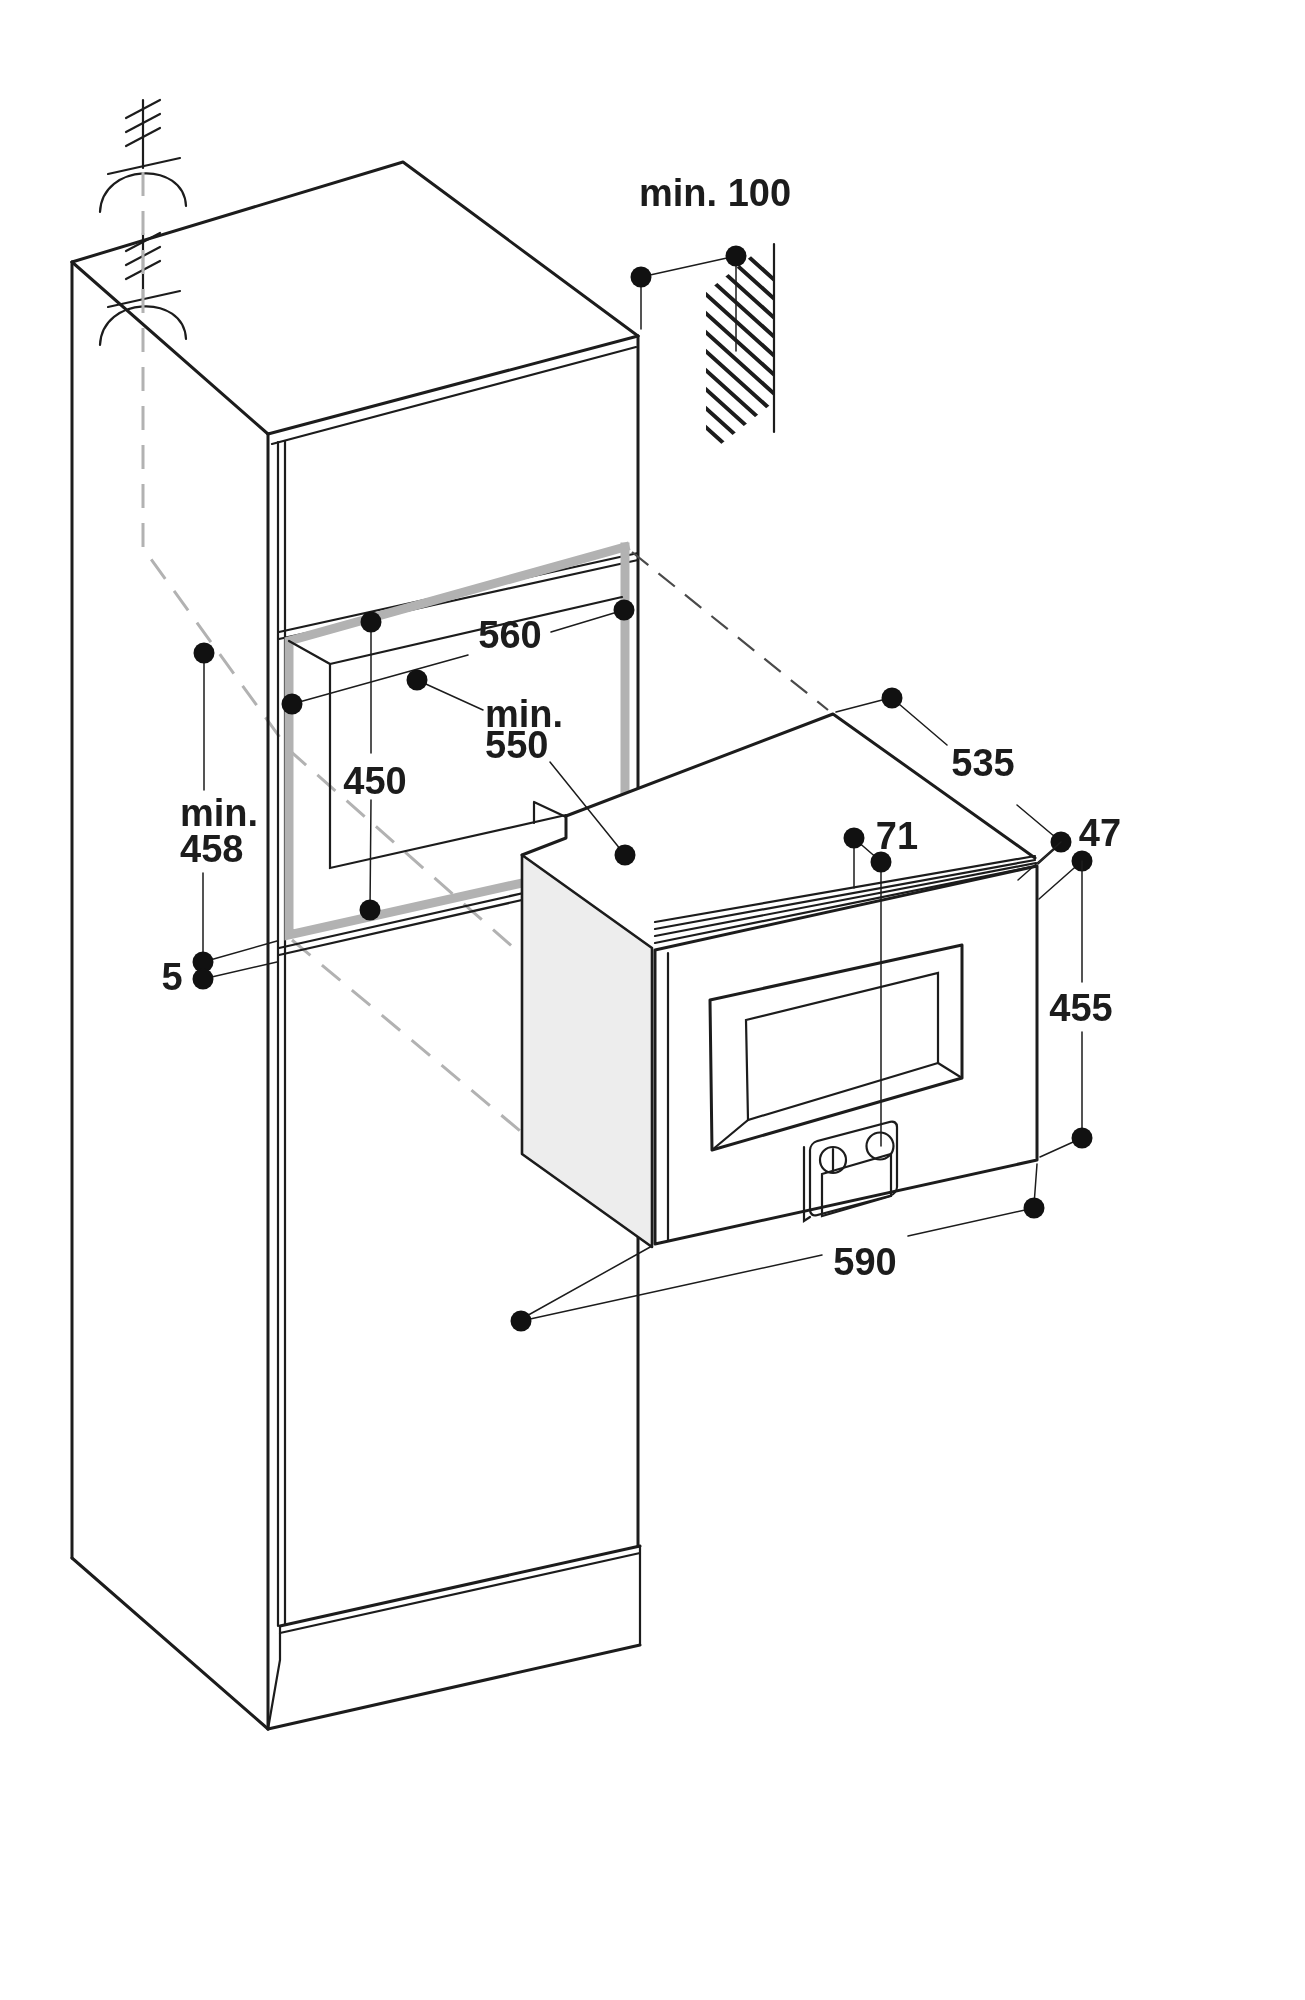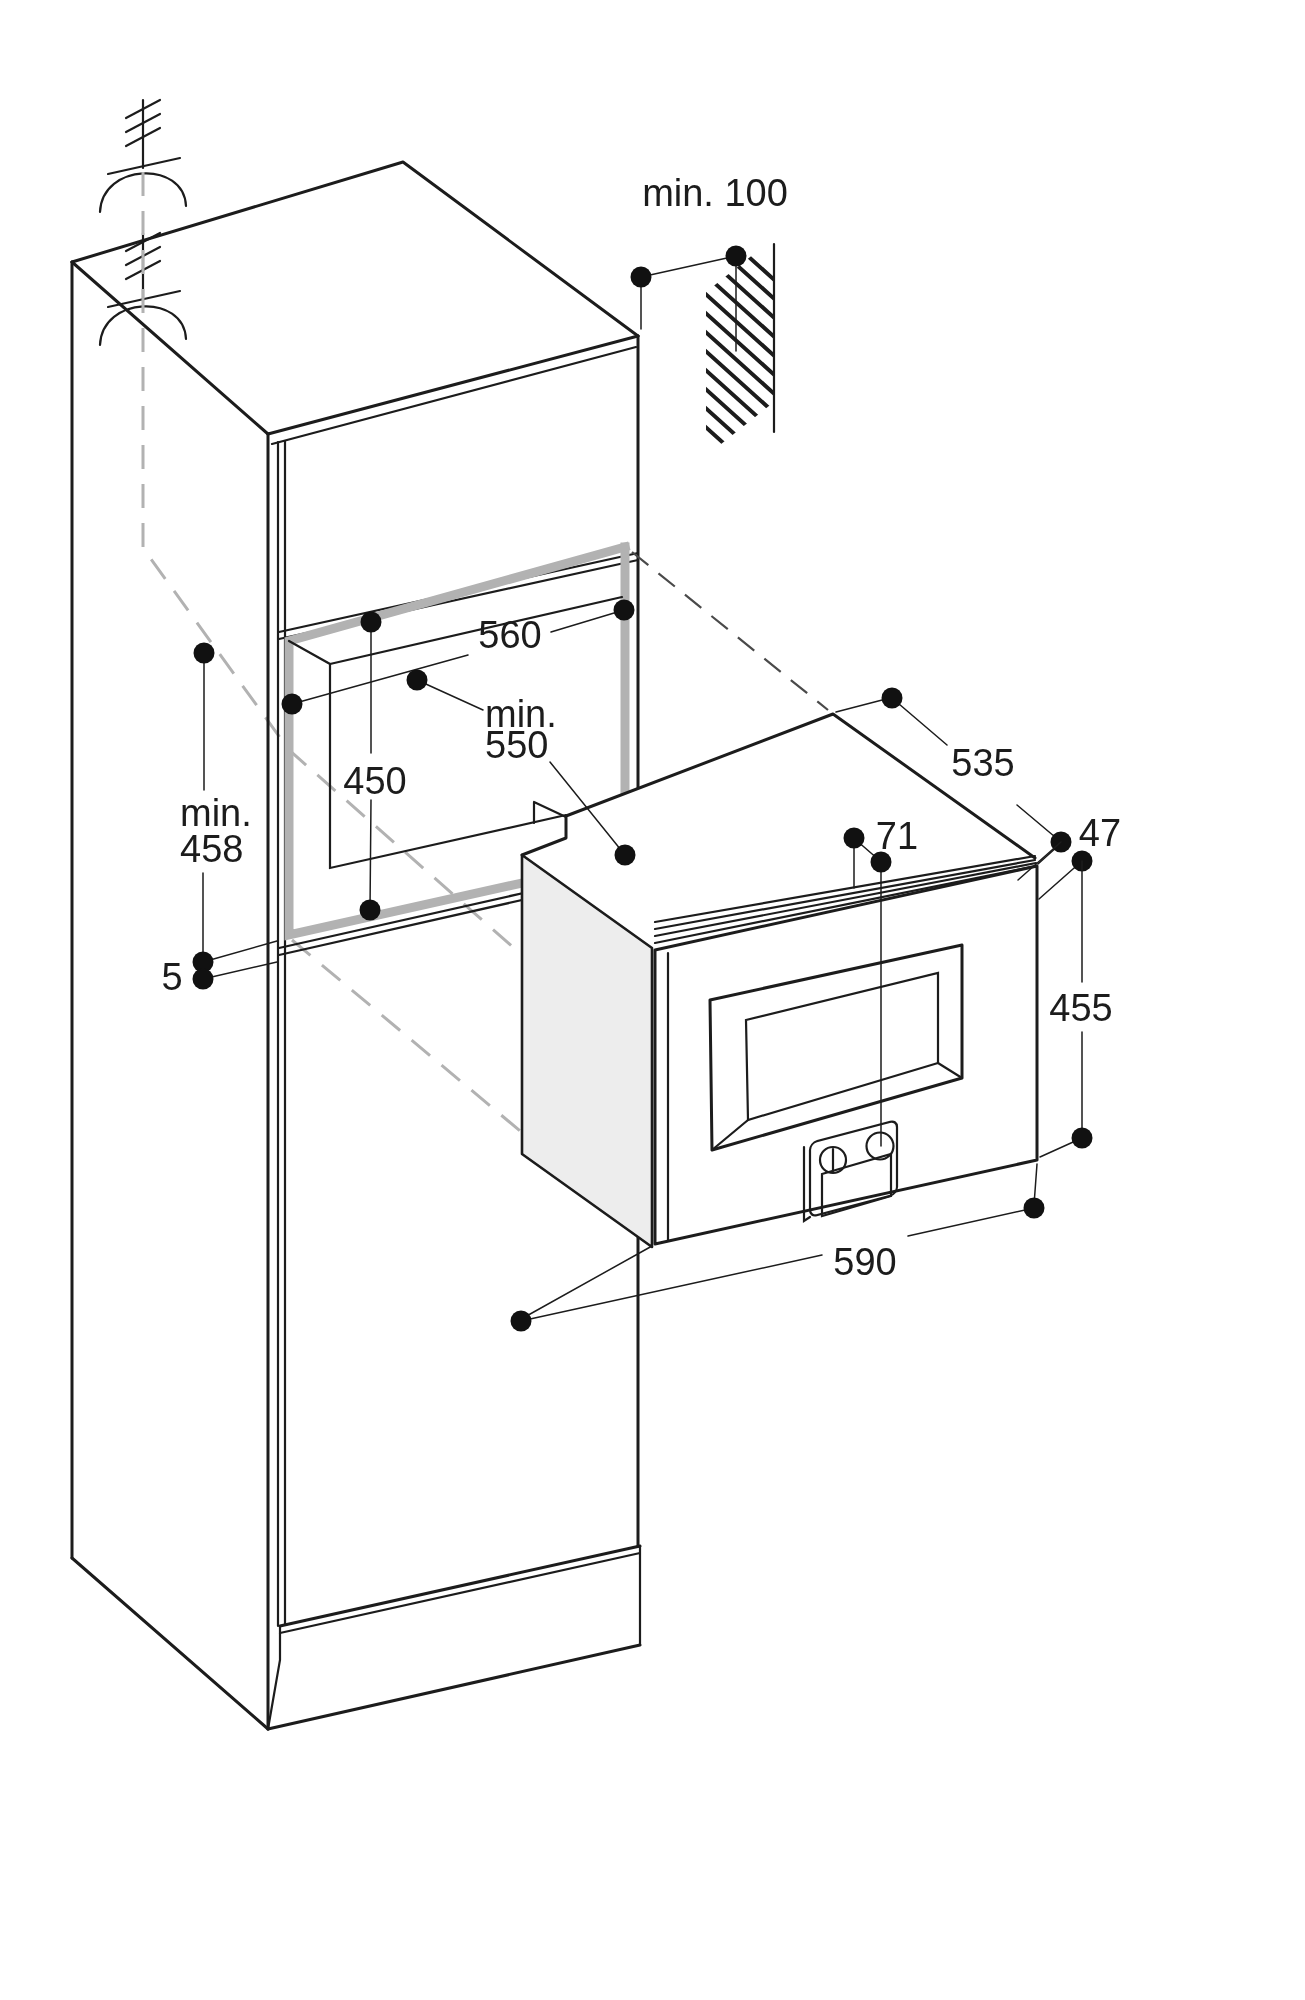--- a/index.html
+++ b/index.html
@@ -1,16 +1,16 @@
 <!DOCTYPE html>
 <html><head>
 <meta charset="utf-8">
 <style>
   html,body{margin:0;padding:0;background:#fff;}
-  .stage{position:relative;width:1305px;height:2000px;background:#ffffff;font-family:"Liberation Sans",sans-serif;}
+  .stage{position:relative;width:1305px;height:2000px;background:#ffffff;font-family:"Liberation Sans",sans-serif;font-weight:bold;}
   svg{position:absolute;left:0;top:0;}
   .ln  {stroke:#1c1c1c;stroke-width:3;fill:none;stroke-linecap:round;stroke-linejoin:round;}
   .ln2 {stroke:#1c1c1c;stroke-width:2.2;fill:none;stroke-linecap:round;}
   .thin{stroke:#1c1c1c;stroke-width:1.5;fill:none;stroke-linecap:round;}
   .gray{stroke:#b2b2b2;stroke-width:9;fill:none;stroke-linecap:square;stroke-linejoin:miter;}
   .dashg{stroke:#b2b2b2;stroke-width:3;fill:none;stroke-dasharray:24 15;stroke-linecap:butt;}
   .dashd{stroke:#4a4a4a;stroke-width:2.2;fill:none;stroke-dasharray:21 13;}
   .hatch{stroke:#1c1c1c;stroke-width:4;}
   .dot{fill:#111;stroke:none;}
   .fillw{fill:#ffffff;stroke:none;}

